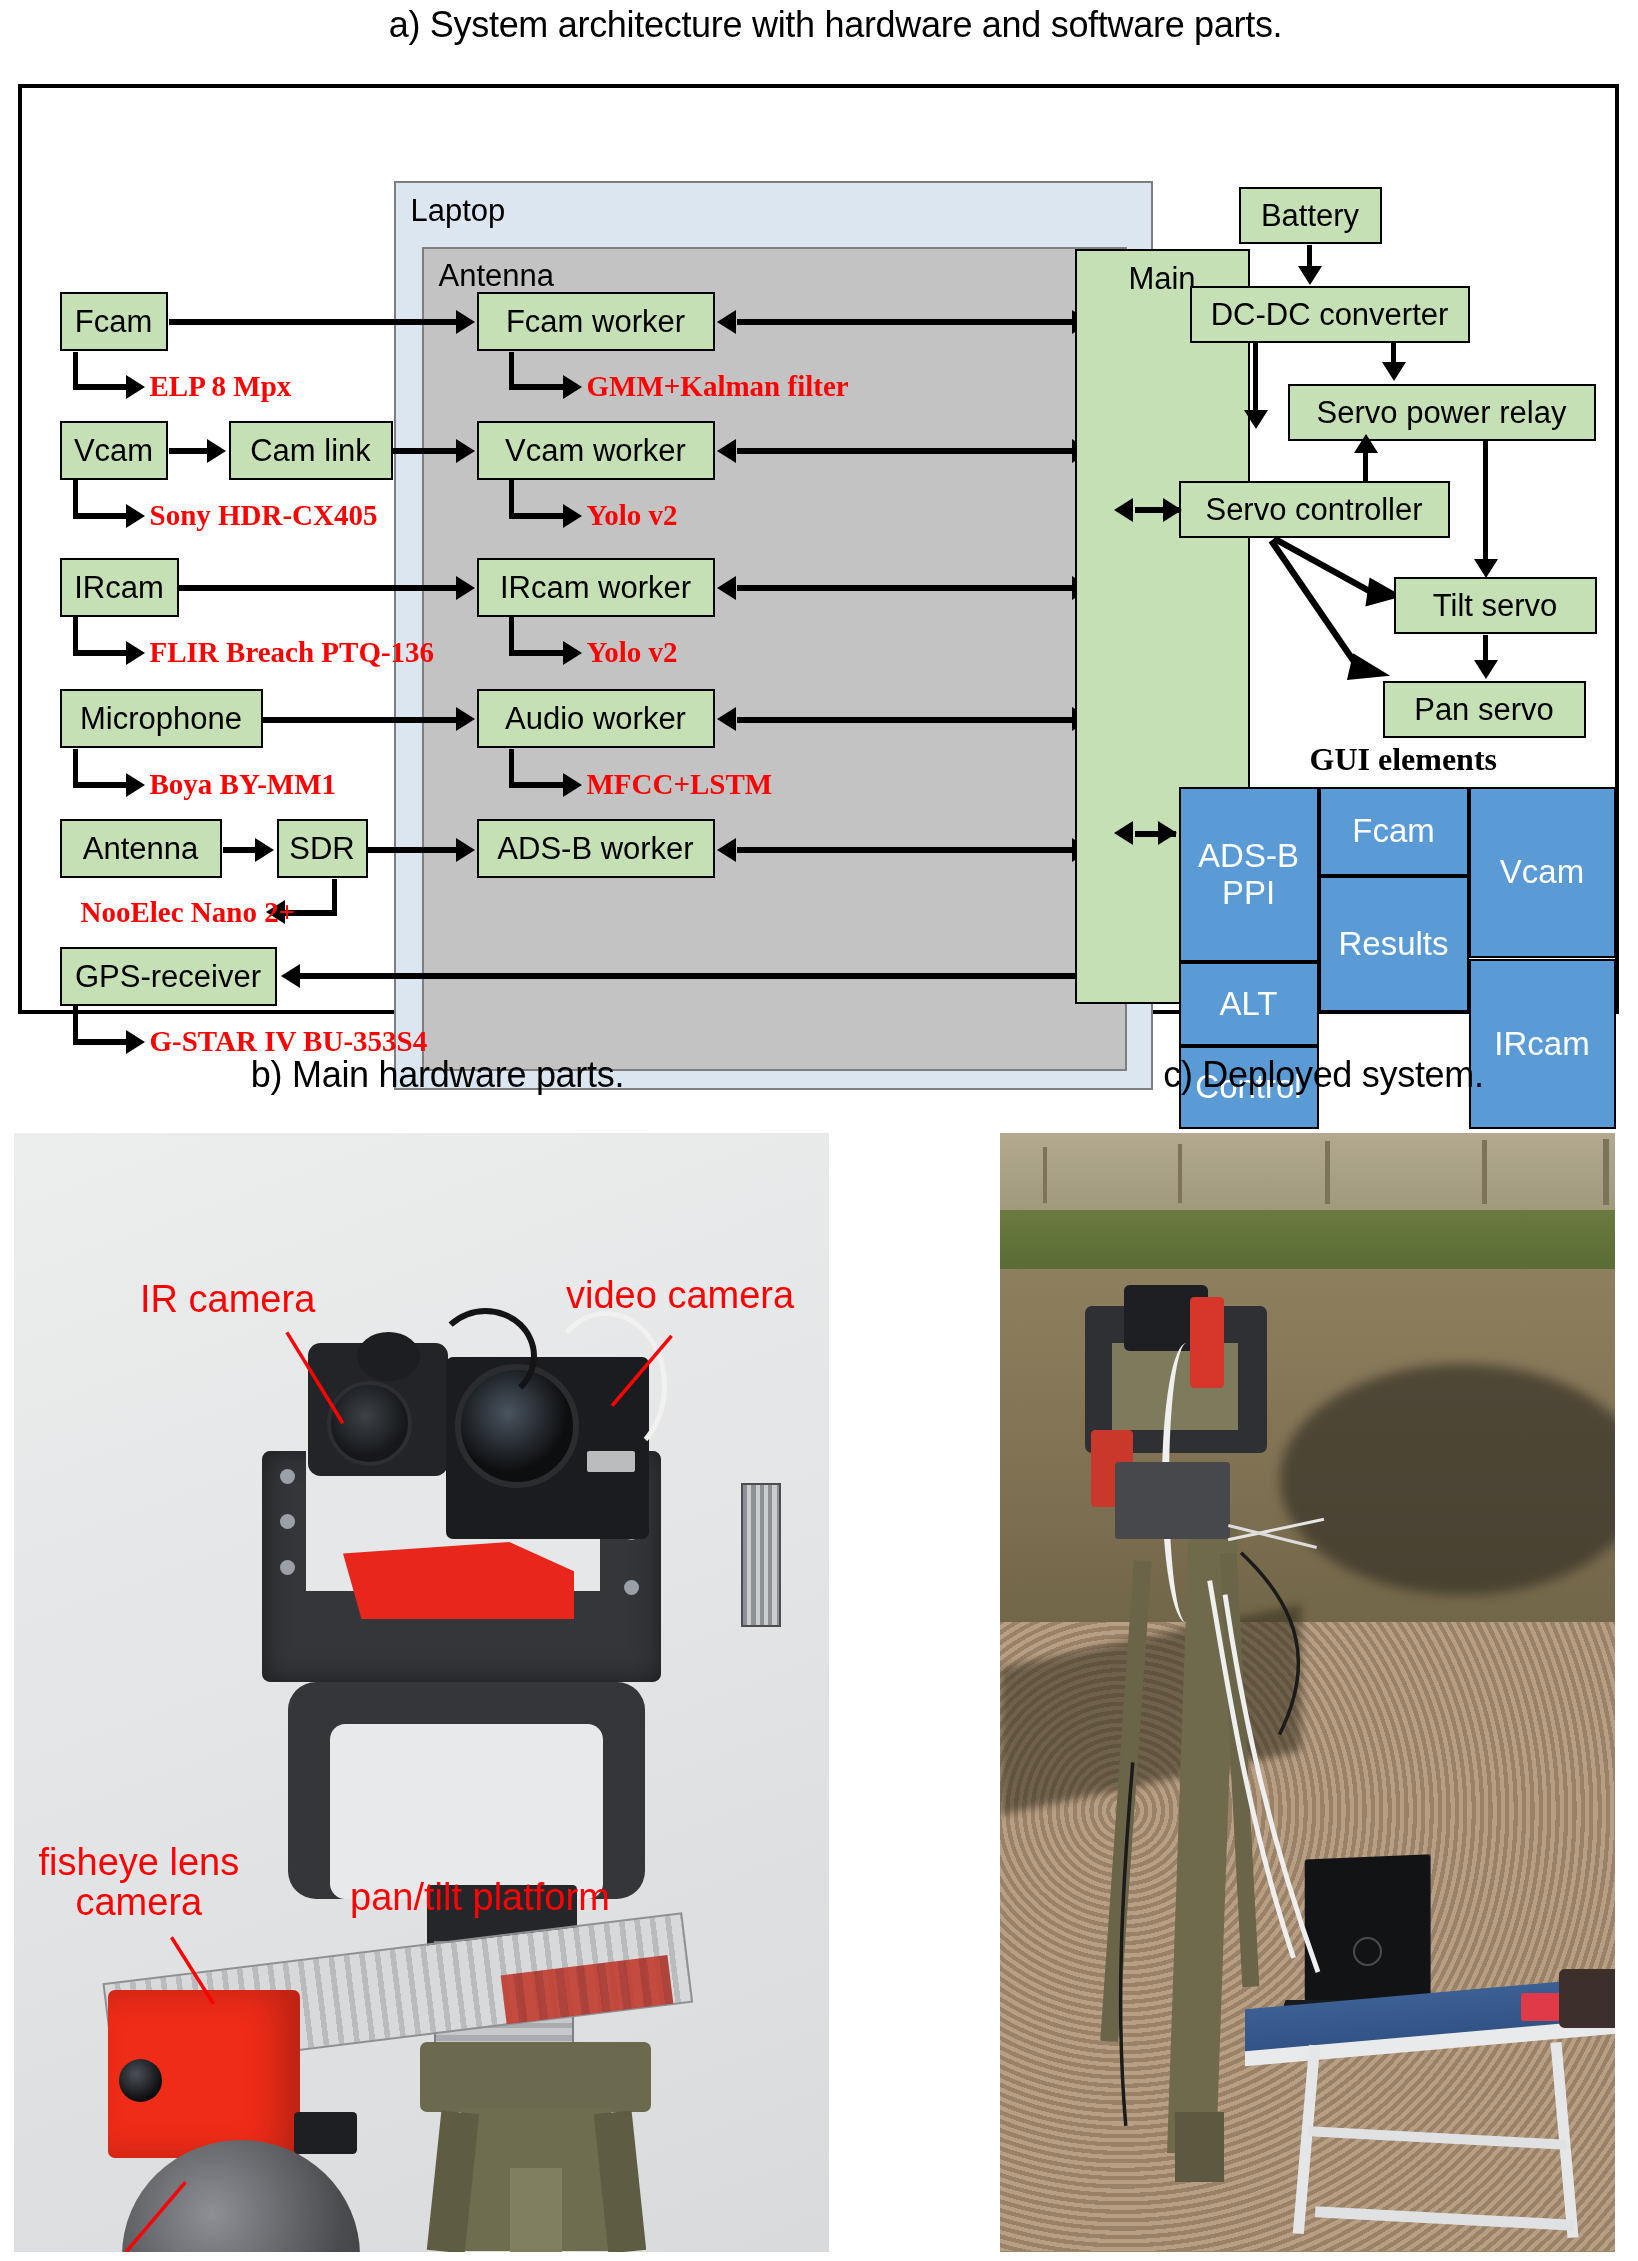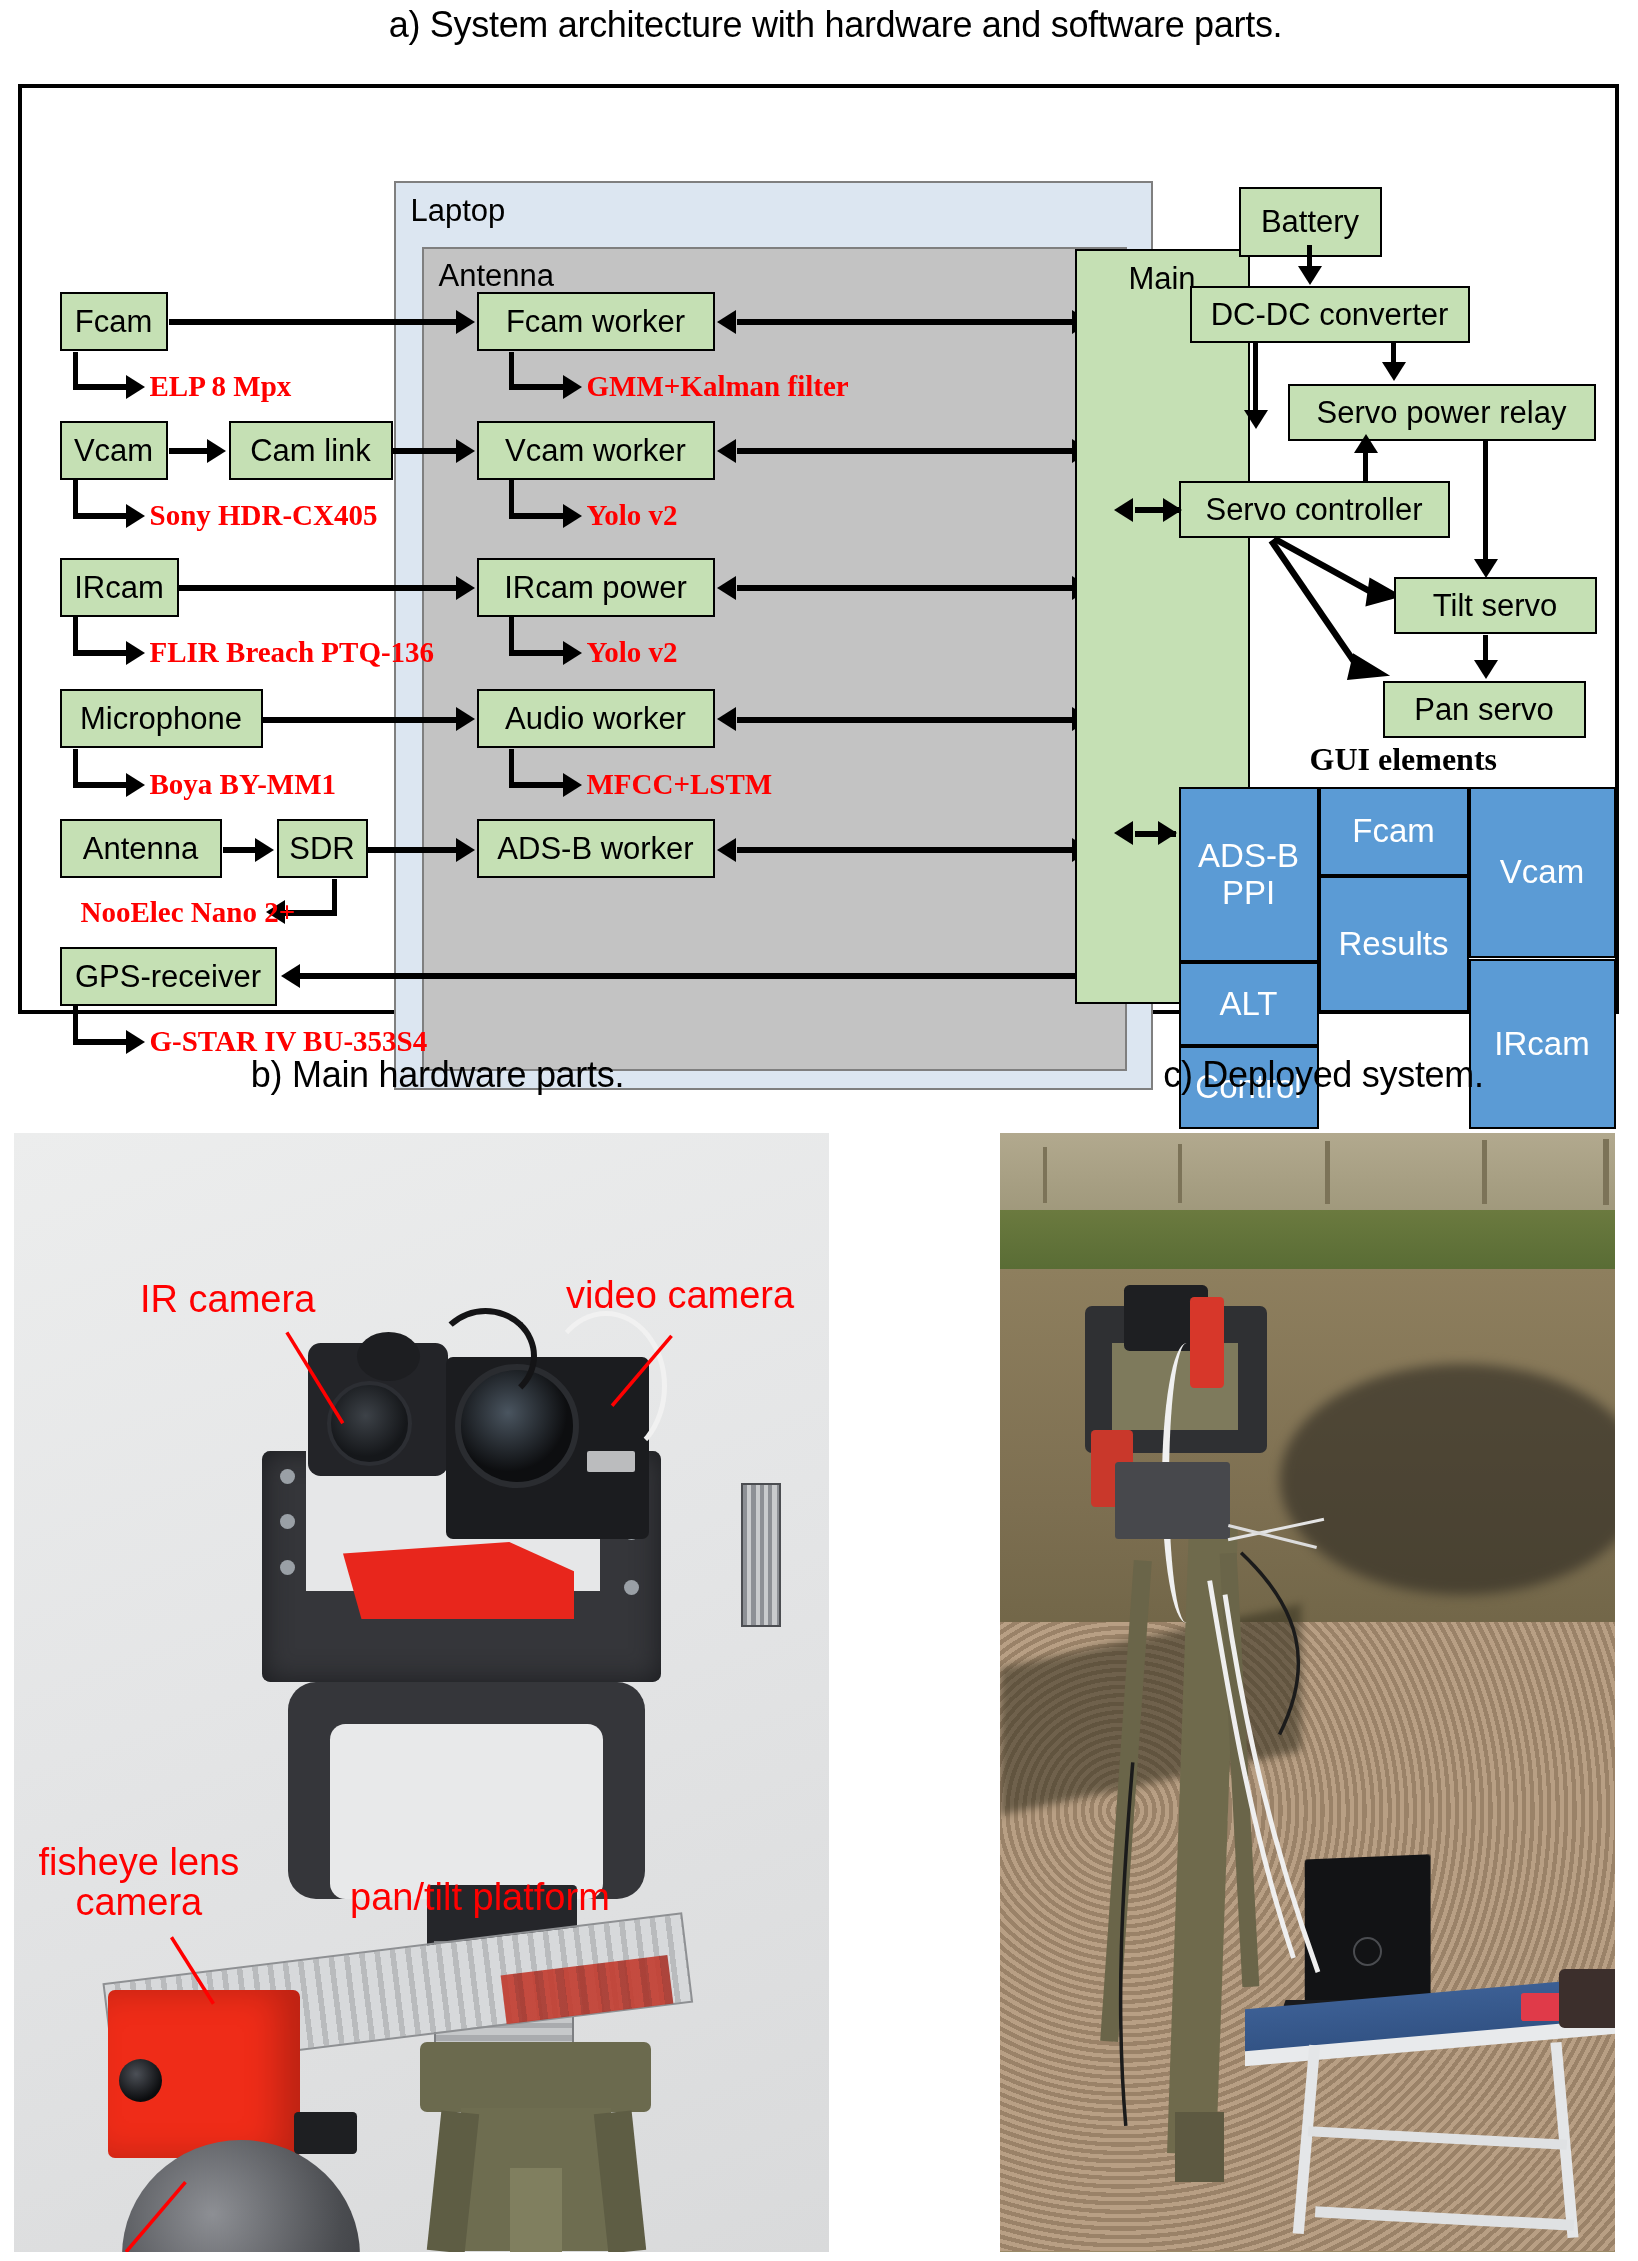--- a/index.html
+++ b/index.html
@@ -147,21 +147,21 @@
 
   <div class="gbox" style="left:455px;top:333px;width:238px;height:59px;">Vcam worker</div>
   <div class="hline" style="left:715px;top:360px;width:339px;"></div>
   <div class="arrow-l" style="left:695px;top:351px;"></div>
   <div class="arrow-r" style="left:1050px;top:351px;"></div>
   <div class="vline" style="left:487px;top:392px;height:38px;"></div>
   <div class="hline" style="left:487px;top:425px;width:56px;"></div>
   <div class="arrow-r" style="left:541px;top:416px;"></div>
   <div class="red-label" style="left:565px;top:411px;">Yolo v2</div>
 
-  <div class="gbox" style="left:455px;top:470px;width:238px;height:59px;">IRcam power</div>
+  <div class="gbox" style="left:455px;top:470px;width:238px;height:59px;">IRcam worker</div>
   <div class="hline" style="left:715px;top:497px;width:339px;"></div>
   <div class="arrow-l" style="left:695px;top:488px;"></div>
   <div class="arrow-r" style="left:1050px;top:488px;"></div>
   <div class="vline" style="left:487px;top:529px;height:38px;"></div>
   <div class="hline" style="left:487px;top:562px;width:56px;"></div>
   <div class="arrow-r" style="left:541px;top:553px;"></div>
   <div class="red-label" style="left:565px;top:548px;">Yolo v2</div>
 
   <div class="gbox" style="left:455px;top:601px;width:238px;height:59px;">Audio worker</div>
   <div class="hline" style="left:715px;top:629px;width:339px;"></div>
@@ -172,21 +172,21 @@
   <div class="arrow-r" style="left:541px;top:685px;"></div>
   <div class="red-label" style="left:565px;top:680px;">MFCC+LSTM</div>
 
   <div class="gbox" style="left:455px;top:731px;width:238px;height:59px;">ADS-B worker</div>
   <div class="hline" style="left:715px;top:759px;width:339px;"></div>
   <div class="arrow-l" style="left:695px;top:750px;"></div>
   <div class="arrow-r" style="left:1050px;top:750px;"></div>
 
   <div class="gbox topalign" style="left:1053px;top:161px;width:175px;height:755px;">Main</div>
 
-  <div class="gbox" style="left:1217px;top:99px;width:143px;height:70px;">Battery</div>
+  <div class="gbox" style="left:1217px;top:99px;width:143px;height:57px;">Battery</div>
   <div class="vline" style="left:1285px;top:157px;height:25px;"></div>
   <div class="arrow-d" style="left:1276px;top:178px;"></div>
 
   <div class="gbox" style="left:1168px;top:198px;width:280px;height:57px;">DC-DC converter</div>
   <div class="vline" style="left:1369px;top:255px;height:22.4px;"></div>
   <div class="arrow-d" style="left:1360px;top:274px;"></div>
   <div class="vline" style="left:1231px;top:255px;height:70px;"></div>
   <div class="arrow-d" style="left:1222px;top:322px;"></div>
 
   <div class="gbox" style="left:1266px;top:296px;width:308px;height:57px;">Servo power relay</div>

